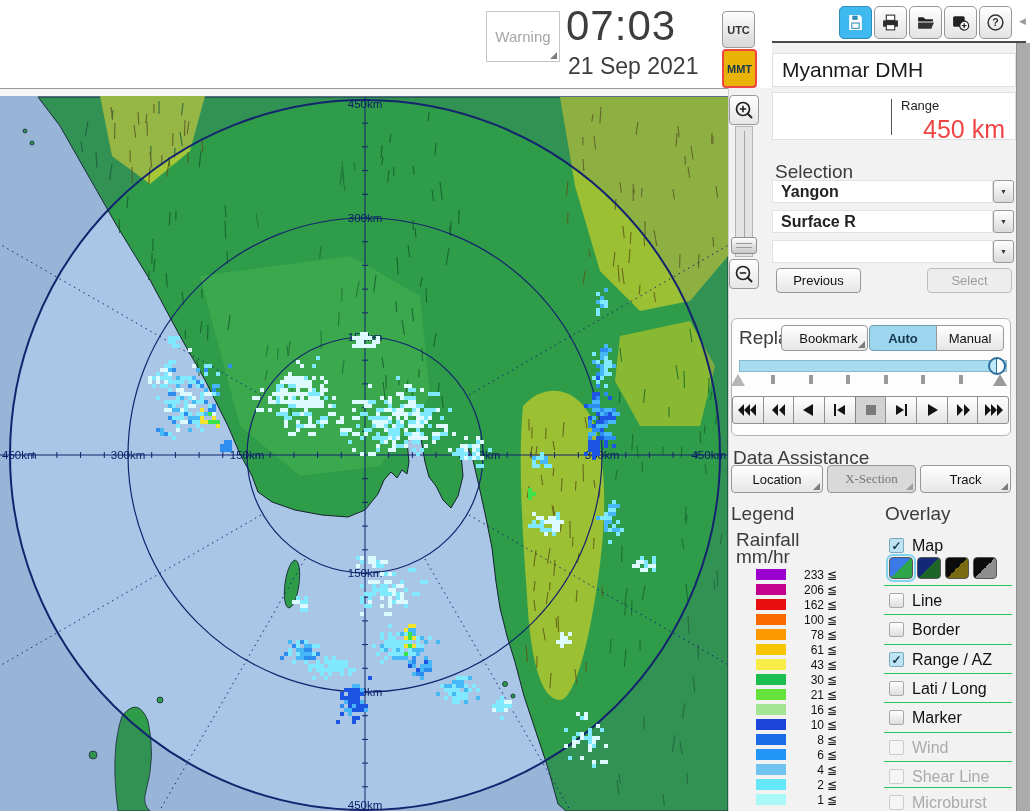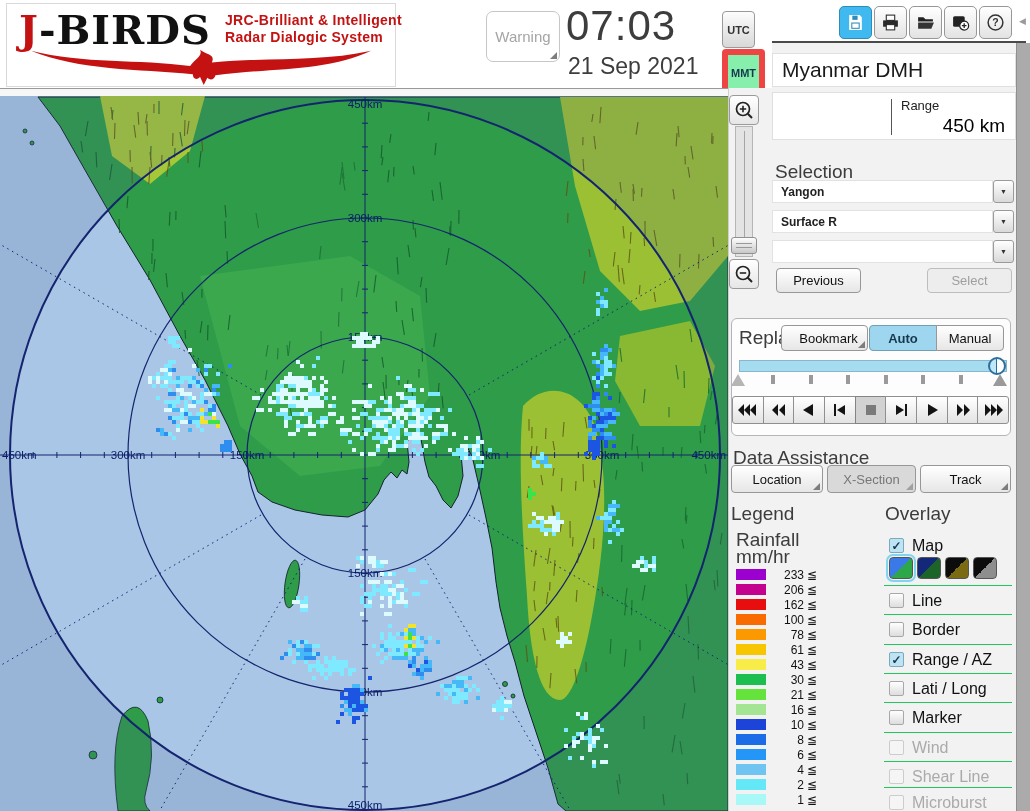--- a/index.html
+++ b/index.html
@@ -4,66 +4,66 @@
 <style>
   html,body{margin:0;padding:0;background:#888;}
   #app{position:relative;width:1030px;height:811px;background:#fff;overflow:hidden;
        font-family:"Liberation Sans",sans-serif;-webkit-font-smoothing:antialiased;}
   
   #header{position:absolute;left:0;top:0;width:1030px;height:88px;background:#fff;}
   #logo-box{position:absolute;left:6px;top:3px;width:388px;height:82px;background:#fff;border:1px solid #d9d9d9;}
   #logo-title{position:absolute;left:12px;top:2px;font-family:"DejaVu Serif",serif;font-weight:bold;font-size:40px;letter-spacing:1px;color:#111;}
   #logo-title .j{color:#c41212;}
   .logo-tag{position:absolute;left:218px;color:#c41212;font-weight:bold;font-size:14px;letter-spacing:.3px;white-space:nowrap;}
-  #warning-btn{position:absolute;left:486px;top:11px;width:72px;height:49px;background:#fff;border:1px solid #c6c6c6;border-radius:7px;color:#a5a5a5;font-size:15px;display:flex;align-items:center;justify-content:center;}
+  #warning-btn{position:absolute;left:486px;top:11px;width:72px;height:49px;background:#fff;border:1px solid #c6c6c6;border-radius:0;color:#a5a5a5;font-size:15px;display:flex;align-items:center;justify-content:center;}
   .corner:after{content:"";position:absolute;right:2px;bottom:2px;width:0;height:0;border-left:7px solid transparent;border-bottom:7px solid #7d7d7d;}
   .corner-dis:after{border-bottom-color:#a0a0a0;}
   #clock-time{position:absolute;left:566px;top:2px;font-size:42px;color:#3d3d3d;letter-spacing:1px;}
   #clock-date{position:absolute;left:568px;top:53px;font-size:23px;color:#3d3d3d;}
   .tzbtn{position:absolute;left:722px;width:31px;height:35px;border-radius:4px;font-size:11px;font-weight:bold;display:flex;align-items:center;justify-content:center;}
   #utc-btn{top:11px;background:linear-gradient(#fdfdfd,#d8d8d8);border:1px solid #9a9a9a;color:#333;}
-  #mmt-btn{top:49px;background:#86efac;border:6px solid #ef4444;color:#16394e;}
+  #mmt-btn{top:49px;background:#eab308;border:2px solid #ef4444;color:#16394e;}
   .toolbtn{position:absolute;top:6px;width:31px;height:31px;border-radius:5px;background:linear-gradient(#fff,#e3e3e3);border:1px solid #979797;display:flex;align-items:center;justify-content:center;}
   .toolbtn.active{background:#3fb9f0;border-color:#2e8cb8;}
   #collapse-arrow{position:absolute;left:1019px;top:16px;font-size:9px;color:#9a9a9a;}
   
   #map-strip{position:absolute;left:0;top:88px;width:728px;height:8px;background:#f6f6f6;border-top:1px solid #999;box-sizing:border-box;}
   #mapsvg{position:absolute;left:0;top:96px;}
   
   #panel-upper{position:absolute;left:772px;top:41px;width:254px;height:47px;background:#f2f2f2;border-top:2px solid #4a4a4a;box-sizing:border-box;}
   #panel{position:absolute;left:728px;top:88px;width:288px;height:723px;background:#f2f2f2;border-left:1px solid #cfcfcf;box-sizing:border-box;}
   #side-strip{position:absolute;left:1016px;top:43px;width:14px;height:768px;background:#ababab;border-left:1px solid #8f8f8f;box-sizing:border-box;}
   .whitebox{background:#fff;border:1px solid #e0e0e0;box-sizing:border-box;}
   #station-box{position:absolute;left:772px;top:53px;width:244px;height:34px;display:flex;align-items:center;padding-left:9px;font-size:21px;color:#1a1a1a;}
   #range-box{position:absolute;left:772px;top:92px;width:244px;height:48px;}
   #range-div{position:absolute;left:118px;top:6px;width:1px;height:36px;background:#555;}
   #range-label{position:absolute;left:128px;top:5px;font-size:13px;color:#222;}
-  #range-value{position:absolute;right:10px;top:22px;font-size:19px;color:#000000;}
+  #range-value{position:absolute;right:10px;top:22px;font-size:25px;color:#ef4444;}
   .small-label{position:absolute;font-size:19px;color:#3c3c3c;}
-  .sel-field{position:absolute;left:772px;width:221px;height:23px;background:#fff;border:1px solid #e2e2e2;box-sizing:border-box;display:flex;align-items:center;padding-left:8px;font-size:12px;font-weight:bold;color:#222;}
+  .sel-field{position:absolute;left:772px;width:221px;height:23px;background:#fff;border:1px solid #e2e2e2;box-sizing:border-box;display:flex;align-items:center;padding-left:8px;font-size:16px;font-weight:bold;color:#222;}
   .sel-arrow{position:absolute;left:993px;width:21px;height:23px;background:linear-gradient(#fff,#d9d9d9);border:1px solid #9a9a9a;border-radius:3px;box-sizing:border-box;font-size:7px;color:#333;display:flex;align-items:center;justify-content:center;}
   .pbtn{position:absolute;background:linear-gradient(#fff,#e6e6e6);border:1px solid #979797;border-radius:4px;font-size:13px;color:#111;display:flex;align-items:center;justify-content:center;box-sizing:border-box;}
   .pbtn.disabled{background:#ededed;color:#9e9e9e;border-color:#bdbdbd;}
-  .pbtn.gray{background:#d9d9d9;color:#777;}
+  .pbtn.gray{background:#d9d9d9;color:#777;font-family:Liberation Serif, serif;}
   #replay-box{position:absolute;left:731px;top:318px;width:280px;height:118px;background:#fdfdfd;border:1px solid #b5b5b5;border-radius:6px;box-sizing:border-box;}
   #auto-btn{border-radius:4px 0 0 4px;background:#9fd6ef;border-color:#6f9fb5;font-weight:bold;color:#16394e;}
   #manual-btn{border-radius:0 4px 4px 0;margin-left:-1px;}
   #slider-track{position:absolute;left:739px;top:360px;width:268px;height:12px;background:#a5dcef;border:1px solid #8ab6cc;box-sizing:border-box;}
   #slider-handle{position:absolute;left:988px;top:357px;width:18px;height:18px;border-radius:50%;border:2px solid #2e6e9e;background:linear-gradient(90deg,#bfe8f8 50%,#fdffff 50%);box-sizing:border-box;}
   #slider-handle:after{content:"";position:absolute;left:6px;top:0;width:1px;height:14px;background:#2e6e9e;}
   .tick-sq{position:absolute;top:375px;width:4px;height:9px;background:#9a9a9a;}
   .tick-tri{position:absolute;top:374px;width:0;height:0;border-left:7px solid transparent;border-right:7px solid transparent;border-bottom:12px solid #9a9a9a;}
   .tick-tri.hollow{border-bottom-color:#b5b5b5;}
   #transport{position:absolute;left:732px;top:396px;width:277px;height:28px;display:flex;}
   .tbtn{flex:1;background:linear-gradient(#fff,#e3e3e3);border:1px solid #8f8f8f;margin-left:-1px;display:flex;align-items:center;justify-content:center;}
   .tbtn:first-child{margin-left:0;border-radius:3px 0 0 3px;}
   .tbtn:last-child{border-radius:0 3px 3px 0;}
   .tbtn.pressed{background:#d2d2d2;border-color:#838383;}
   
-  .legend-row{position:absolute;left:736px;display:flex;align-items:center;height:15px;}
+  .legend-row{position:absolute;left:756px;display:flex;align-items:center;height:15px;}
   .legend-sw{width:30px;height:11px;}
   .legend-val{width:38px;text-align:right;font-size:12px;color:#111;}
   .legend-lte{font-size:12px;color:#111;margin-left:3px;}
   
   .ov-row{position:absolute;left:884px;width:128px;display:flex;align-items:center;border-top:1px solid #22c55e;height:29px;}
   .ov-row.first{border-top:none;}
   .chk{width:15px;height:15px;border:1px solid #a8a8a8;background:linear-gradient(#fff,#ddd);border-radius:2px;margin-left:5px;box-sizing:border-box;display:flex;align-items:center;justify-content:center;font-size:12px;color:#14384e;font-weight:bold;}
   .chk.on{background:#bee3f2;border-color:#7aaac0;}
   .chk.dis{background:#f5f5f5;border-color:#ccc;}
   .ov-label{margin-left:8px;font-size:16px;color:#111;}
@@ -76,28 +76,20 @@
   #zoom-track:before{content:"";position:absolute;left:8px;top:4px;width:1px;height:120px;background:#a5a5a5;}
   #zoom-thumb{position:absolute;left:731px;top:237px;width:26px;height:17px;background:linear-gradient(#fdfdfd,#c9c9c9);border:1px solid #909090;border-radius:3px;box-sizing:border-box;}
   #zoom-thumb:before{content:"";position:absolute;left:4px;top:5px;right:4px;height:1px;background:#999;box-shadow:0 4px 0 #999;}
 </style>
 </head>
 <body>
 
 <div id="app">
 
   <div id="header">
-    <div id="logo-box">
-      <div id="logo-title"><span class="j">J</span><span>-BIRDS</span></div>
-      <div class="logo-tag" style="top:8px;">JRC-Brilliant &amp; Intelligent</div>
-      <div class="logo-tag" style="top:25px;">Radar  Dialogic  System</div>
-      <svg style="position:absolute;left:8px;top:44px;" width="372" height="38" viewBox="0 0 380 42">
-        <path fill="#c41212" d="M2,3 C60,18 122,12 178,20 C184,11 192,9 189,2 C197,8 206,7 202,16 C258,10 320,16 378,3 C330,26 268,22 206,30 C205,34 201,37 197,33 L193,41 L189,32 C185,36 181,34 181,29 C120,23 56,25 2,3 Z"></path>
-      </svg>
-    </div>
 
     <div id="warning-btn" class="corner">
         <span>Warning</span>
       </div>
     <div id="clock-time">07:03</div>
     <div id="clock-date">21 Sep 2021</div>
     <div id="utc-btn" class="tzbtn">UTC</div>
     <div id="mmt-btn" class="tzbtn">MMT</div>
 
     <div class="toolbtn active" style="left:839px;">

